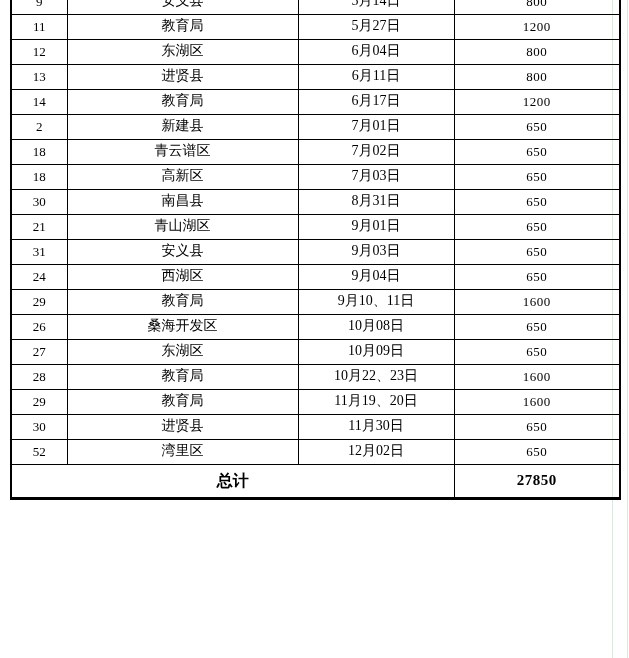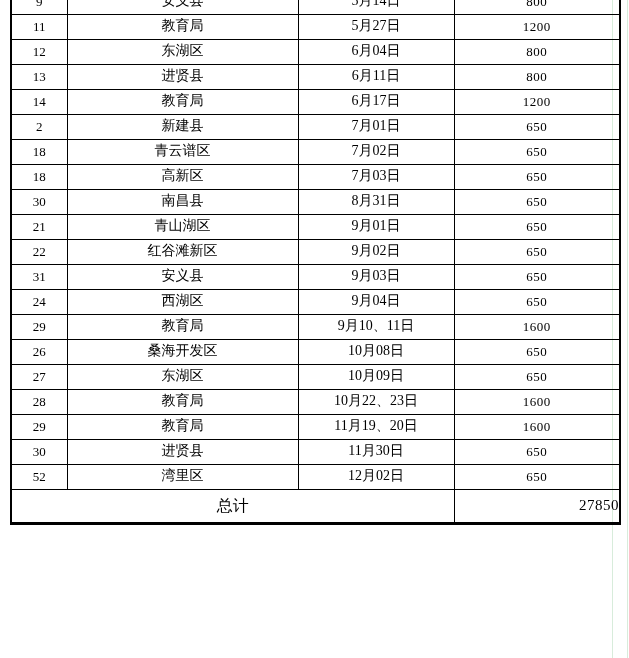--- a/index.html
+++ b/index.html
@@ -49,28 +49,27 @@
   tr.data-row { height: 25px; }
   tr.tall-row { height: 50px; }
   tr.total-row { height: 34px; }
   td.num-cell { font-size: 13px; }
   td.amount-cell {
     font-size: 13px;
     letter-spacing: 0.5px;
   }
   td.date-cell { white-space: pre-line; }
   tr.total-row td {
-    font-weight: normal;
+    font-weight: bold;
     font-size: 16px;
     margin-top: 20px;
   }
   tr.total-row td.amount-cell {
     font-size: 15px;
     letter-spacing: 0.5px;
-    text-align: right;
   }
 </style>
 </head>
 <body>
 
 <div class="gridline-v" id="gl1"></div>
 <div class="gridline-v" id="gl2"></div>
 
 <table class="main-table">
   <colgroup>
@@ -135,26 +134,20 @@
         <td class="date-cell">8月31日</td>
         <td class="amount-cell">650</td>
       </tr>
       <tr class="data-row">
         <td class="num-cell">21</td>
         <td class="name-cell">青山湖区</td>
         <td class="date-cell">9月01日</td>
         <td class="amount-cell">650</td>
       </tr>
       <tr class="data-row">
-        <td class="num-cell">22</td>
-        <td class="name-cell">红谷滩新区</td>
-        <td class="date-cell">9月02日</td>
-        <td class="amount-cell">650</td>
-      </tr>
-      <tr class="data-row">
         <td class="num-cell">31</td>
         <td class="name-cell">安义县</td>
         <td class="date-cell">9月03日</td>
         <td class="amount-cell">650</td>
       </tr>
       <tr class="data-row">
         <td class="num-cell">24</td>
         <td class="name-cell">西湖区</td>
         <td class="date-cell">9月04日</td>
         <td class="amount-cell">650</td>

